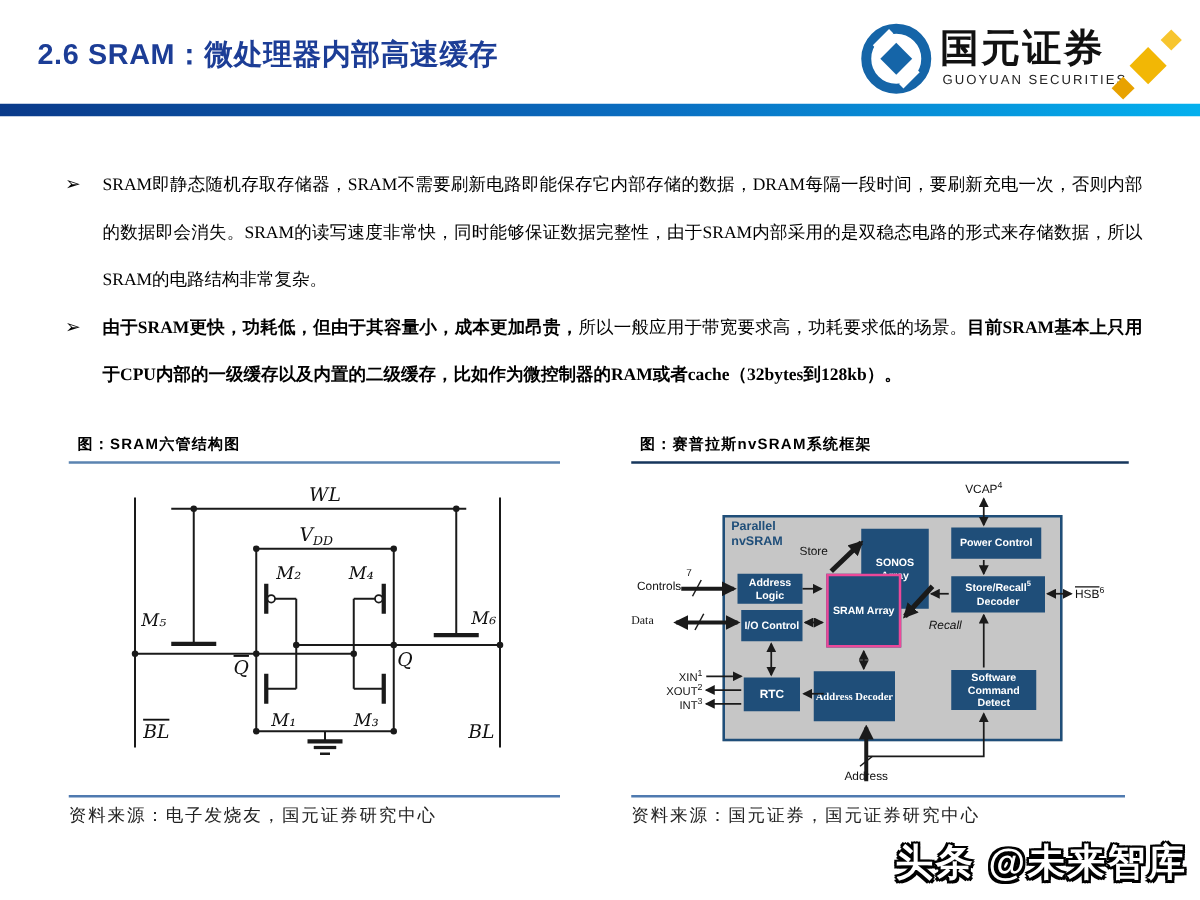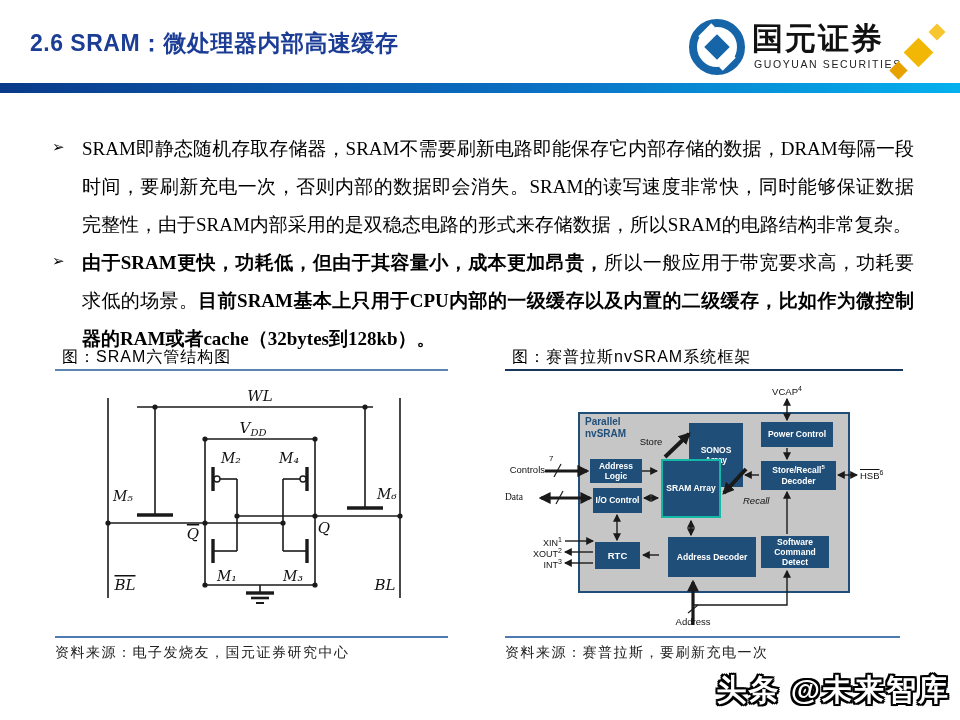--- a/index.html
+++ b/index.html
@@ -18,25 +18,25 @@
   .dia{position:absolute;background:#f2b705;transform:rotate(45deg);}
   .dia.d1{left:243px;top:10px;width:12px;height:12px;background:#f7c52e;}
   .dia.d2{left:220px;top:26px;width:21px;height:21px;}
   .dia.d3{left:204px;top:48px;width:13px;height:13px;background:#e8a200;}
   .grad-bar{position:absolute;left:0;top:83px;width:960px;height:10px;
             background:linear-gradient(90deg,#0a3a8a 0%,#0a6fc2 55%,#04b0ee 100%);}
   
   .bullets{position:absolute;left:52px;top:130px;width:862px;}
   .bullet{display:flex;align-items:flex-start;}
   .bmark{width:30px;flex:0 0 30px;font-size:15px;color:#000;padding-top:8px;}
-  .btext{flex:1;font-size:19px;line-height:38px;text-align:justify;color:#000;
+  .btext{flex:1;font-size:14px;line-height:38px;text-align:justify;color:#000;
          font-family:"Liberation Serif","DejaVu Serif",serif;}
   .seg-b{font-weight:bold;}
   
-  .fig-title{position:absolute;top:347px;font-size:16px;font-weight:normal;color:#000;
+  .fig-title{position:absolute;top:347px;font-size:12px;font-weight:bold;color:#000;
              letter-spacing:1px;white-space:nowrap;}
   .fig-rule{position:absolute;top:369px;height:2px;}
   .src-rule{position:absolute;top:636px;height:2px;}
   .src-text{position:absolute;top:644px;font-size:14px;color:#222;letter-spacing:1.5px;
             font-family:"Liberation Serif","DejaVu Serif",serif;white-space:nowrap;}
   
   .circuit{position:absolute;left:65px;top:385px;width:400px;height:250px;}
   .circuit text{font-family:"DejaVu Serif","Liberation Serif",serif;font-style:italic;fill:#111;}
   .ovl{text-decoration:overline;}
   
@@ -191,33 +191,33 @@
   <div class="nvsram">
     <div class="outer-box"></div>
     <div class="par-label">
       <div>Parallel</div>
       <div>nvSRAM</div>
     </div>
 
     <div class="nbox" style="left:184px;top:38px;width:54px;height:64px;">
         <div>SONOS Array</div>
       </div>
-    <div class="nbox" style="left:156px;top:74px;width:60px;height:59px;border:2px solid #14b8a6;">
+    <div class="nbox" style="left:156px;top:74px;width:60px;height:59px;border:2px solid #ec4899;">
         <div>SRAM Array</div>
       </div>
     <div class="nbox" style="left:85px;top:74px;width:52px;height:24px;">
         <div>Address Logic</div>
       </div>
     <div class="nbox" style="left:88px;top:103px;width:49px;height:25px;">
         <div>I/O Control</div>
       </div>
     <div class="nbox" style="left:90px;top:157px;width:45px;height:27px;font-size:9.5px;">
         <div>RTC</div>
       </div>
-    <div class="nbox" style="left:163px;top:152px;width:88px;height:40px;">
+    <div class="nbox" style="left:146px;top:152px;width:65px;height:40px;font-family:Liberation Serif, serif;">
         <div>Address Decoder</div>
       </div>
     <div class="nbox" style="left:256px;top:37px;width:72px;height:25px;">
         <div>Power Control</div>
       </div>
     <div class="nbox" style="left:256px;top:76px;width:75px;height:29px;">
       <div><span>Store/Recall</span><sup>5</sup></div>
       <div>Decoder</div>
     </div>
     <div class="nbox" style="left:256px;top:151px;width:68px;height:32px;">
@@ -272,18 +272,18 @@
       </g>
       <g stroke="#1a1a1a" stroke-width="1.2">
         <line x1="49" y1="92" x2="56" y2="79"></line>
         <line x1="51" y1="119" x2="58" y2="106"></line>
         <line x1="183" y1="228" x2="193" y2="220"></line>
       </g>
     </svg>
   </div>
 
   <div class="src-rule" style="left:505px;width:395px;background:#4f7ab0;"></div>
-  <div class="src-text" style="left:505px;">资料来源：赛普拉斯，要刷新充电一次</div>
+  <div class="src-text" style="left:505px;">资料来源：国元证券，国元证券研究中心</div>
 
   <div class="pagenum">5</div>
   <div class="watermark">头条 @未来智库</div>
 
 </div>
 
 </body></html>

